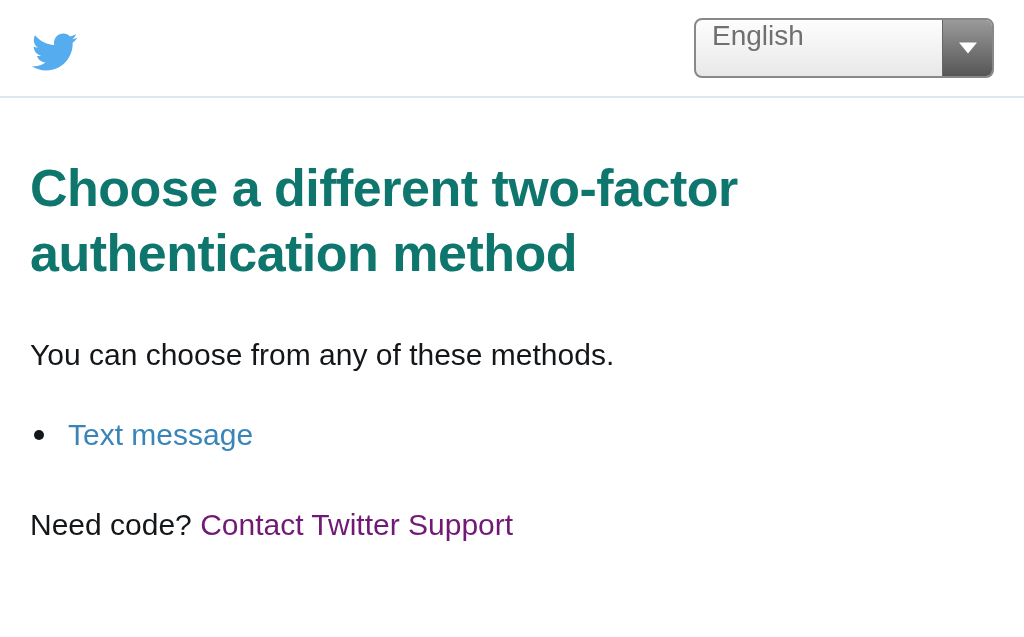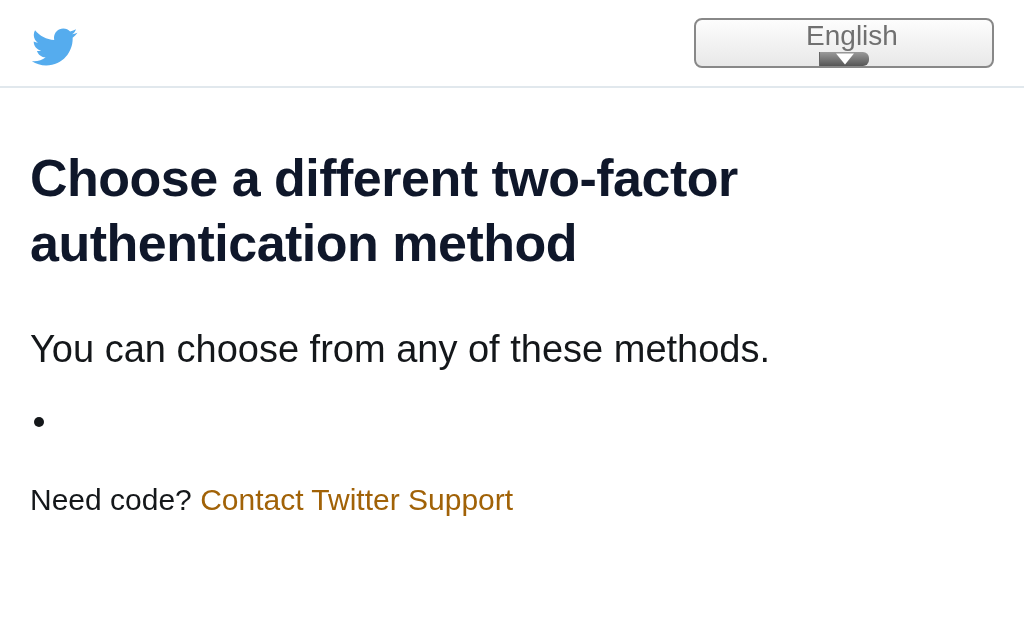--- a/index.html
+++ b/index.html
@@ -22,28 +22,26 @@
       border-bottom: 2px solid #e1e8ed;
     }
     .logo {
       width: 48px;
       height: 40px;
       color: #55acee;
     }
     .lang-select {
       position: relative;
       display: flex;
-      align-items: center;
       width: 300px;
-      height: 50px;
+      height: 60px;
       border: 2px solid #888;
       border-radius: 8px;
       background: linear-gradient(to bottom, #fdfdfd, #e8e8e8);
       cursor: pointer;
-      flex-direction: column;
     }
     .lang-select-text {
       flex: 1;
       padding-left: 16px;
       font-size: 28px;
       color: #707070;
       user-select: none;
     }
     .lang-select-arrow {
       width: 50px;
@@ -60,27 +58,27 @@
       width: 18px;
       height: 12px;
       fill: #ffffff;
     }
     .main {
       padding: 58px 30px 0 30px;
     }
     .page-title {
       font-size: 52px;
       font-weight: 800;
-      color: #0f172a;
+      color: #0f766e;
       line-height: 1.25;
       letter-spacing: -0.5px;
       margin-bottom: 52px;
     }
     .subtitle {
-      font-size: 38px;
+      font-size: 30px;
       color: #14171a;
       font-weight: 400;
       margin-bottom: 46px;
     }
     .method-list {
       list-style: none;
       padding-left: 4px;
     }
     .method-list li {
       display: flex;
@@ -101,21 +99,21 @@
       font-weight: 400;
       text-decoration: none;
       cursor: pointer;
     }
     .help-row {
       font-size: 30px;
       color: #14171a;
       margin-top: 24px;
     }
     .help-link {
-      color: #a16207;
+      color: #701a75;
       text-decoration: none;
       cursor: pointer;
     }
   </style>
 </head>
 <body>
 
 <div class="header">
   <div class="logo">
     <svg viewBox="0 0 24 24">
@@ -131,18 +129,19 @@
     </div>
   </div>
 </div>
 
 <div class="main">
   <h1 class="page-title">Choose a different two-factor authentication method</h1>
   <p class="subtitle">You can choose from any of these methods.</p>
   <ul class="method-list">
     <li>
       <span class="bullet"></span>
+      <a class="method-link">Text message</a>
     </li>
   </ul>
   <p class="help-row">
     <span>Need code? </span><a class="help-link">Contact Twitter Support</a>
   </p>
 </div>
 
 </body></html>

